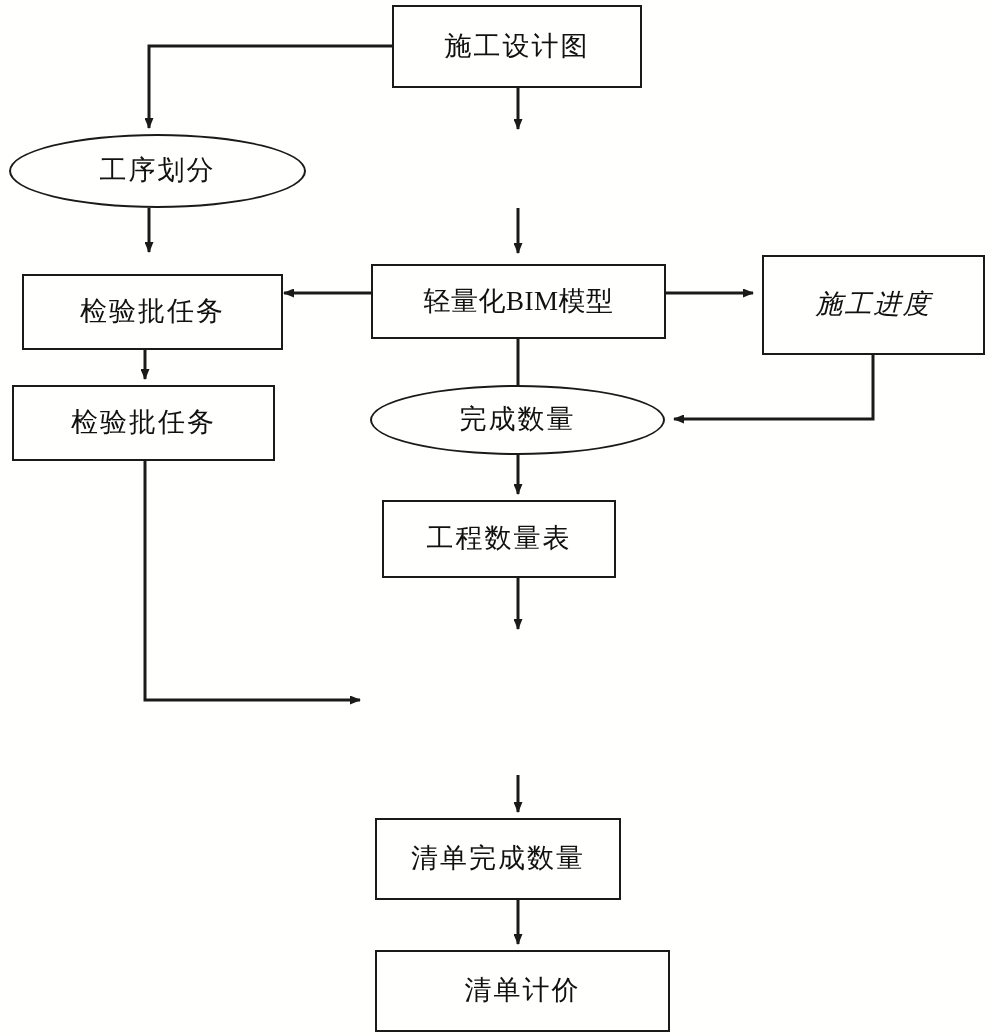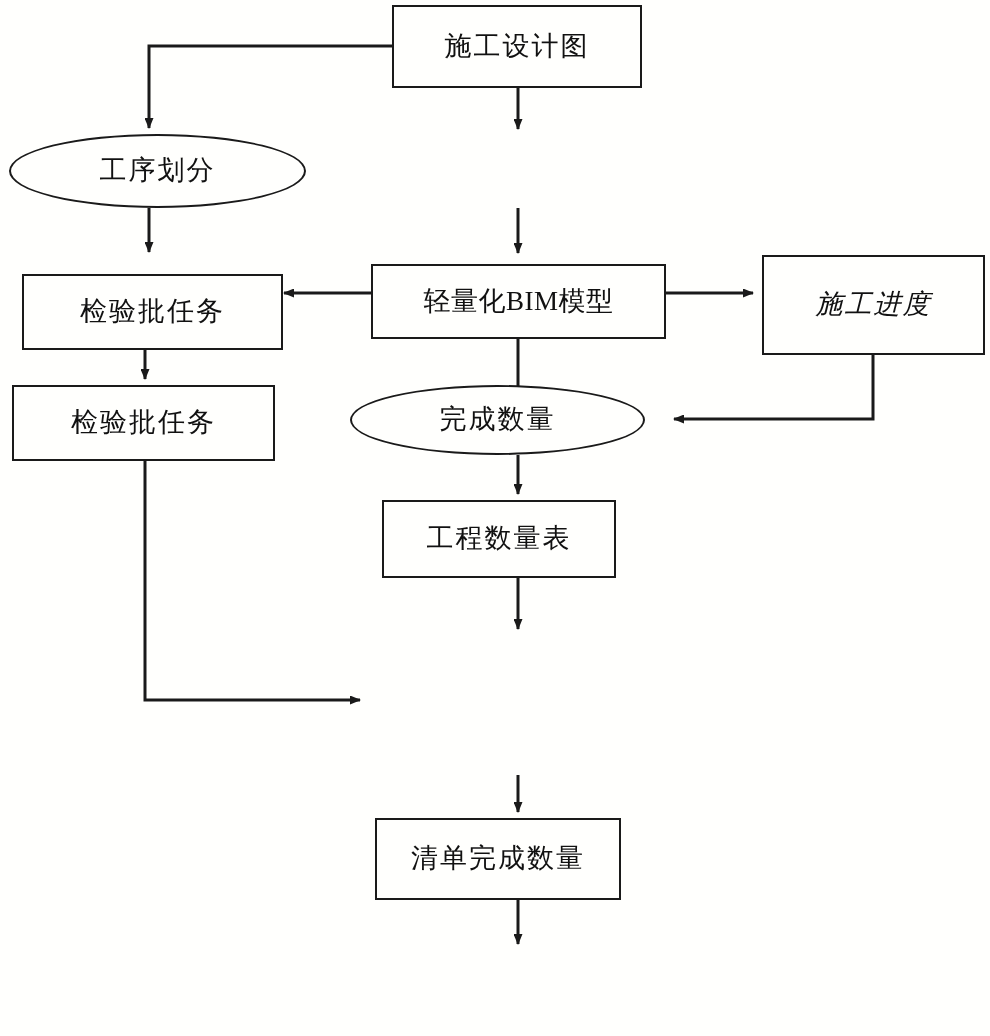--- a/index.html
+++ b/index.html
@@ -144,27 +144,30 @@
   </div>
 
   <div class="node box" style="left:762px; top:255px; width:223px; height:100px;font-style:italic;">
     <span class="node-label">施工进度</span>
   </div>
 
   <div class="node box" style="left:12px; top:385px; width:263px; height:76px;">
     <span class="node-label">检验批任务</span>
   </div>
 
-  <div class="node ellipse" style="left:350px; top:385px; width:295px; height:70px;">
+  <div class="node ellipse" style="left:370px; top:385px; width:295px; height:70px;">
     <span class="node-label">完成数量</span>
   </div>
 
   <div class="node box" style="left:382px; top:500px; width:234px; height:78px;">
     <span class="node-label">工程数量表</span>
   </div>
 
 
   <div class="node box" style="left:375px; top:818px; width:246px; height:82px;">
     <span class="node-label">清单完成数量</span>
   </div>
 
+  <div class="node box" style="left:375px; top:950px; width:295px; height:82px;">
+    <span class="node-label">清单计价</span>
+  </div>
 
 </div>
 
 </body></html>

